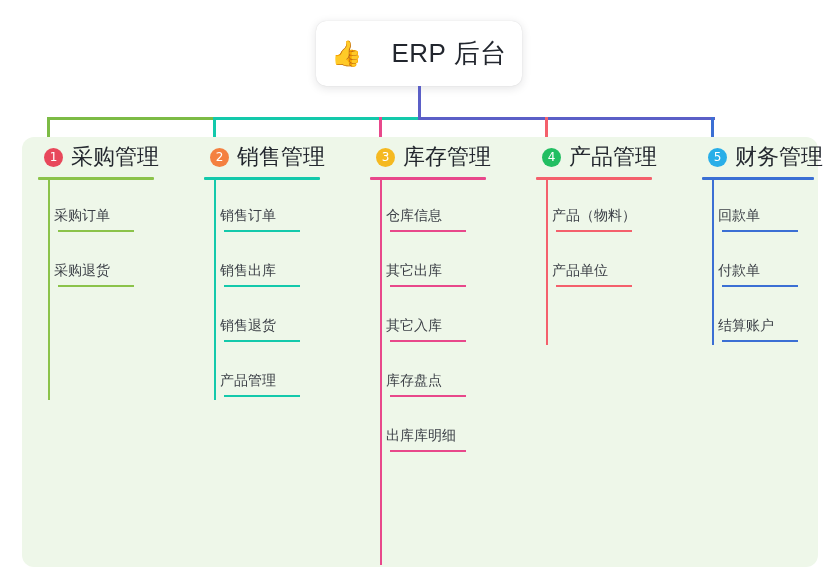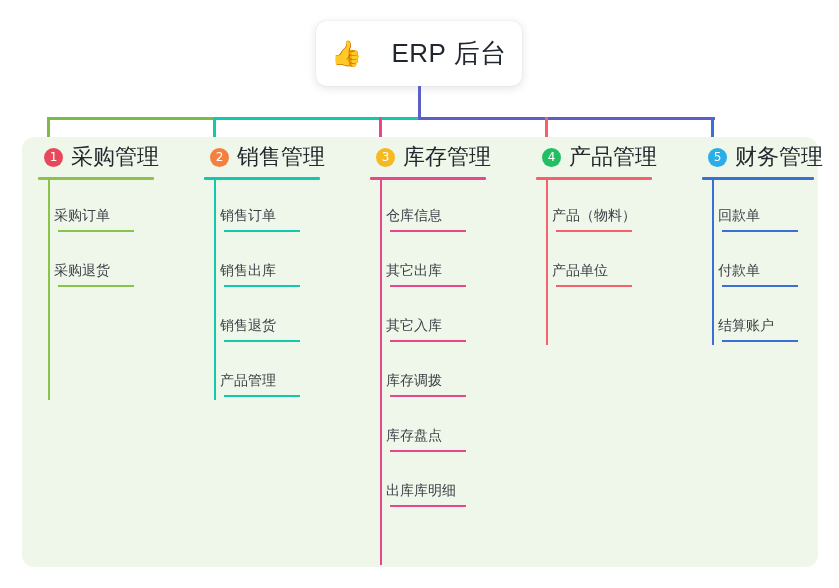--- a/index.html
+++ b/index.html
@@ -221,24 +221,20 @@
           </div>
           <div class="leaf">
             <span class="leaf-label">其它出库</span>
             <div class="leaf-underline" style="background: rgb(232, 72, 139);"></div>
           </div>
           <div class="leaf">
             <span class="leaf-label">其它入库</span>
             <div class="leaf-underline" style="background: rgb(232, 72, 139);"></div>
           </div>
           <div class="leaf">
-            <span class="leaf-label">库存调拨</span>
-            <div class="leaf-underline" style="background: rgb(232, 72, 139);"></div>
-          </div>
-          <div class="leaf">
             <span class="leaf-label">库存盘点</span>
             <div class="leaf-underline" style="background: rgb(232, 72, 139);"></div>
           </div>
           <div class="leaf">
             <span class="leaf-label">出库库明细</span>
             <div class="leaf-underline" style="background: rgb(232, 72, 139);"></div>
           </div>
         </div>
       </div>
       <div class="column" style="left: 528px; width: 150px;">

